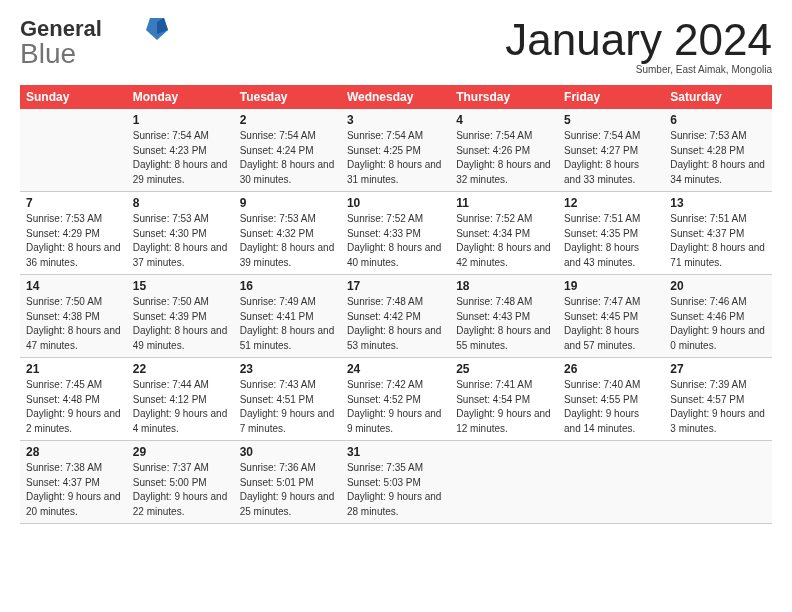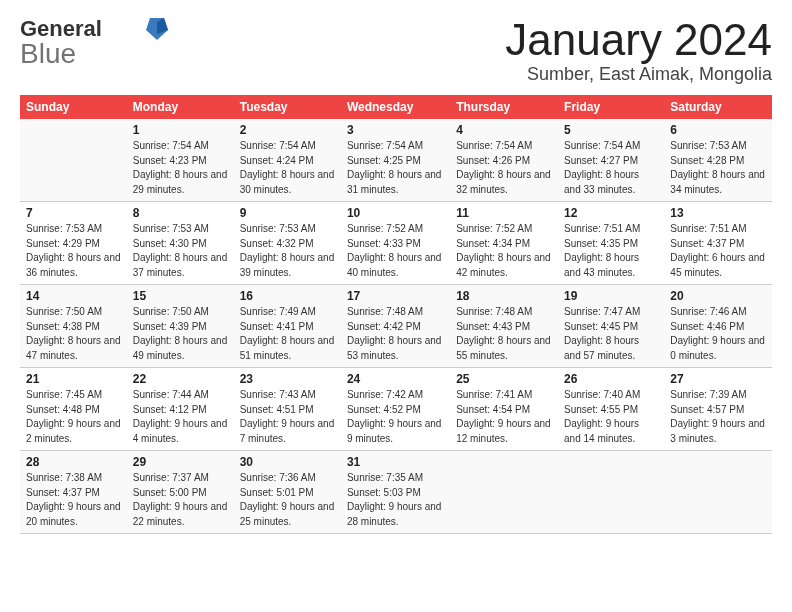--- a/index.html
+++ b/index.html
@@ -27,21 +27,21 @@
     .title-block {
       text-align: right;
     }
     .calendar-title {
       font-size: 44px;
       font-weight: 300;
       color: #222;
       line-height: 1.1;
     }
     .calendar-subtitle {
-      font-size: 18px;
+      font-size: 10px;
       color: #444;
     }
     table {
       width: 100%;
       border-collapse: collapse;
       font-size: 10px;
     }
     thead tr th {
       background: #ef4444;
       color: #fff;
@@ -212,21 +212,21 @@
             <span>Sunrise: 7:51 AM</span><br>
             <span>Sunset: 4:35 PM</span><br>
             <span>Daylight: 8 hours and 43 minutes.</span>
           </div>
           </td>
           <td>
           <span class="day-num">13</span>
           <div class="day-info">
             <span>Sunrise: 7:51 AM</span><br>
             <span>Sunset: 4:37 PM</span><br>
-            <span>Daylight: 6 hours and 45 minutes.</span>
+            <span>Daylight: 8 hours and 71 minutes.</span>
           </div>
           </td>
         </tr>
         <tr>
           <td>
           <span class="day-num">14</span>
           <div class="day-info">
             <span>Sunrise: 7:50 AM</span><br>
             <span>Sunset: 4:38 PM</span><br>
             <span>Daylight: 8 hours and 47 minutes.</span>

